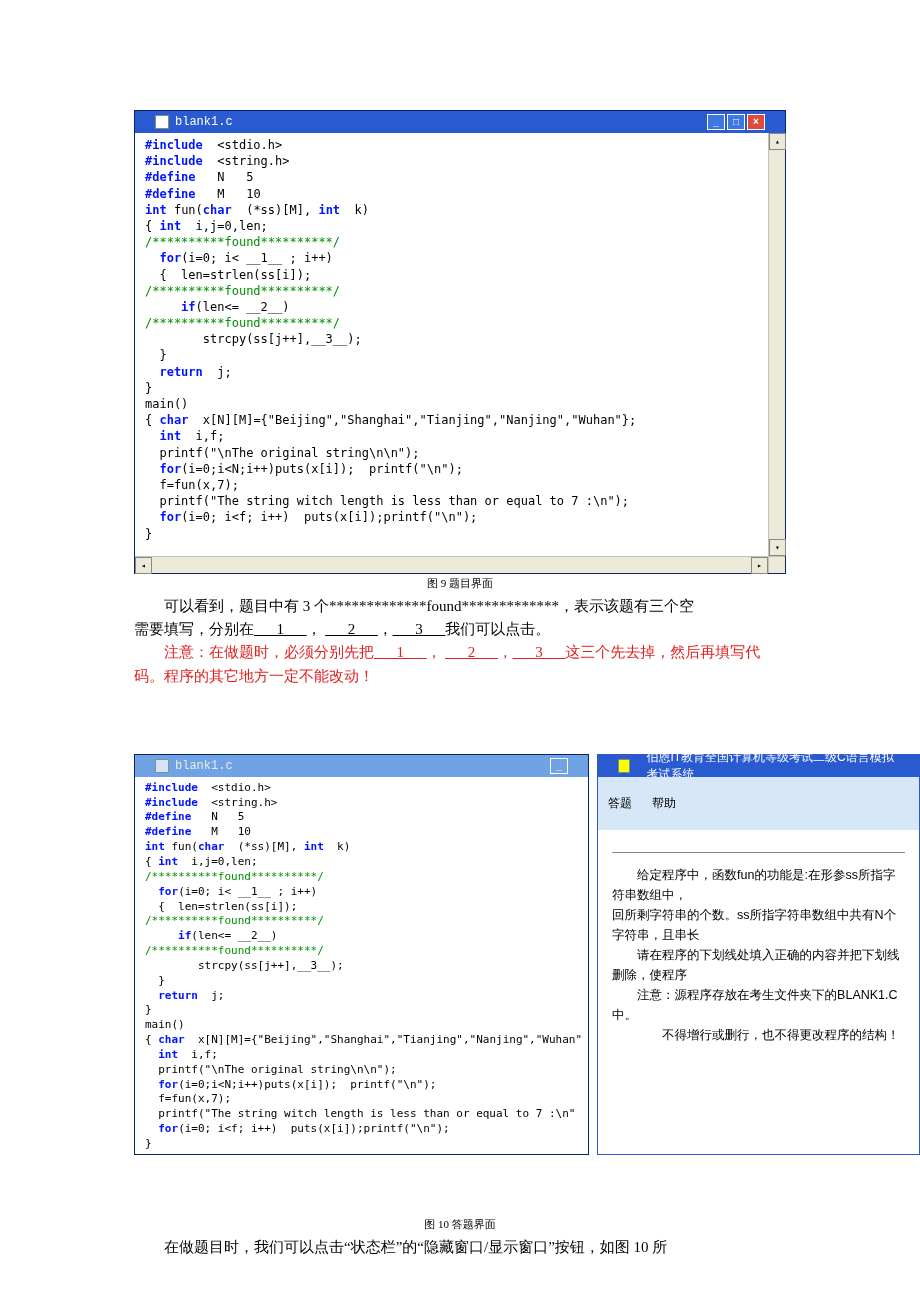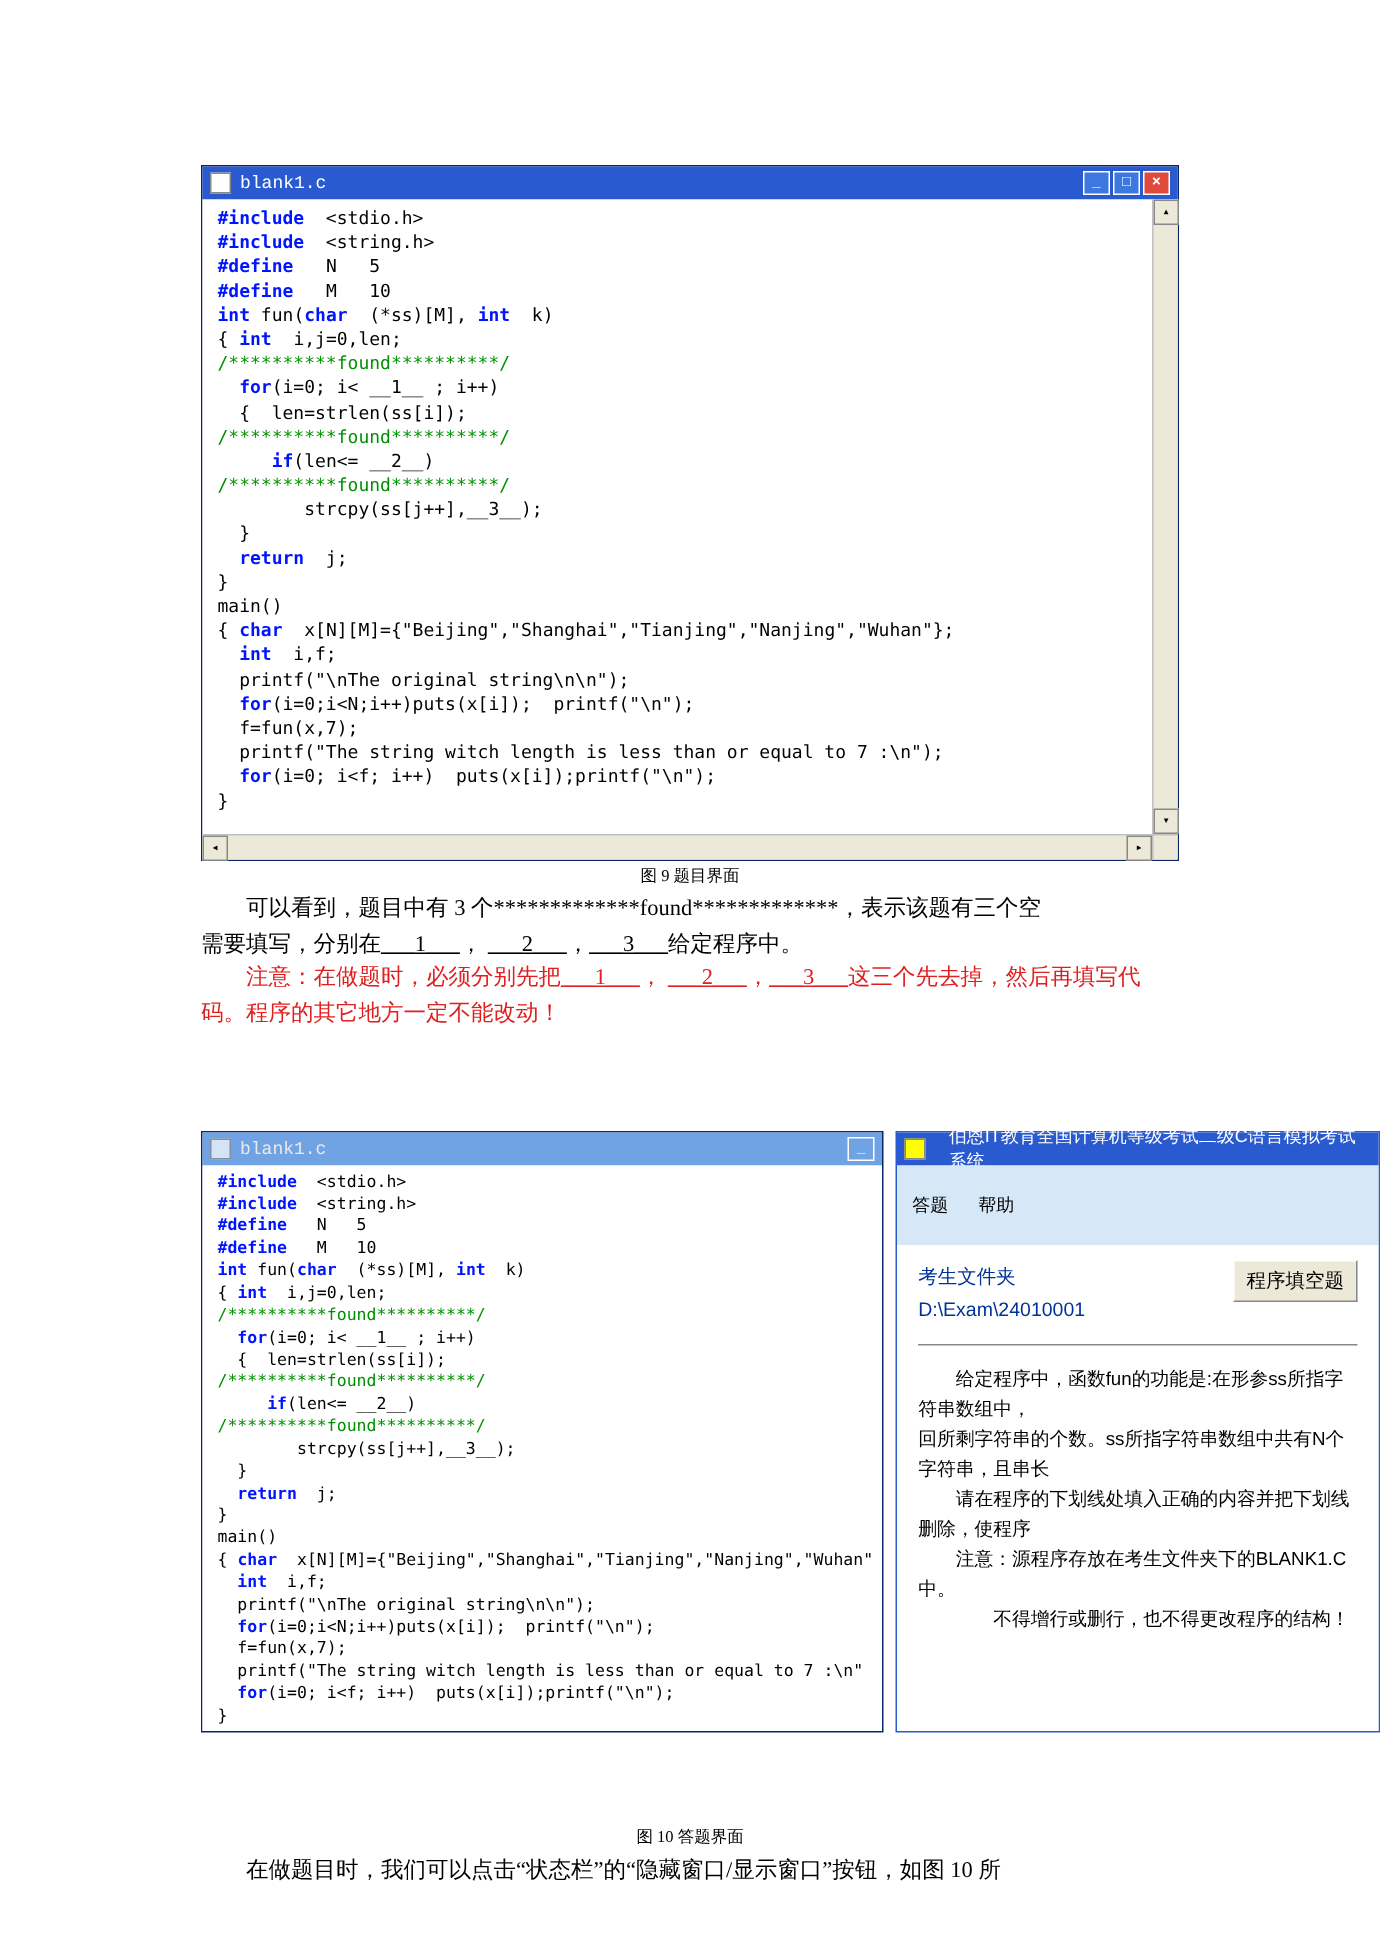--- a/index.html
+++ b/index.html
@@ -23,21 +23,21 @@
     font-family: "Courier New", monospace;
     font-size: 12px;
   }
   .titlebar {
     background: linear-gradient(to bottom, #3b6ff5 0%, #1d4fc3 50%, #3b6ff5 100%);
     background: #2a5ad0;
     color: #fff;
     height: 22px;
     display: flex;
     align-items: center;
-    padding: 0 5px;
+    padding: 0 20px;
     gap: 6px;
   }
   .titlebar .icon {
     width: 14px; height: 14px;
     background: #fff;
     border: 1px solid #888;
     display: inline-block;
   }
   .titlebar .spacer { flex: 1; }
   .winbtns { display: flex; gap: 2px; }
@@ -223,21 +223,21 @@
       </div>
       <div class="corner"></div>
     </div>
   </div>
   <div class="caption">图 9  题目界面</div>
 
   <div class="para">
     <span>可以看到，题目中有 3 个*************found*************，表示该题有三个空</span>
   </div>
   <div>
-    <span>需要填写，分别在</span><span class="blank">___1___</span><span>，</span> <span class="blank">___2___</span><span>，</span><span class="blank">___3___</span><span>给定程序中。</span>
+    <span>需要填写，分别在</span><span class="blank">___1___</span><span>，</span> <span class="blank">___2___</span><span>，</span><span class="blank">___3___</span><span>我们可以点击。</span>
   </div>
   <div class="para warn">
     <span class="red">注意：</span><span class="red"><span>在做题时，必须分别先把</span><span class="blank">___1___</span><span>，</span> <span class="blank">___2___</span><span>，</span><span class="blank">___3___</span><span>这三个先去掉，然后再填写代码。程序的其它地方一定不能改动！</span></span>
   </div>
 </div>
 
 <div class="page-wide">
   <div class="figrow">
 
     <div class="left">
@@ -285,27 +285,20 @@
       <div class="appwin">
         <div class="titlebar">
           <span class="icon" style="background:#ff0;"></span>
           <span>伯恩IT教育全国计算机等级考试二级C语言模拟考试系统</span>
         </div>
         <div class="menubar">
           <span>答题</span>
           <span>帮助</span>
         </div>
         <div class="contentarea">
-          <div class="pathrow">
-            <div class="pathbox">
-              <div class="link">考生文件夹</div>
-              <div class="link">D:\Exam\24010001</div>
-            </div>
-            <div class="btn3d">程序填空题</div>
-          </div>
           <div class="instr">
             <div class="line1">给定程序中，函数fun的功能是:在形参ss所指字符串数组中，</div>
             <div>回所剩字符串的个数。ss所指字符串数组中共有N个字符串，且串长</div>
             <div class="line1">请在程序的下划线处填入正确的内容并把下划线删除，使程序</div>
             <div class="line1">注意：源程序存放在考生文件夹下的BLANK1.C中。</div>
             <div style="text-indent:4em;">不得增行或删行，也不得更改程序的结构！</div>
           </div>
         </div>
       </div>
     </div>

